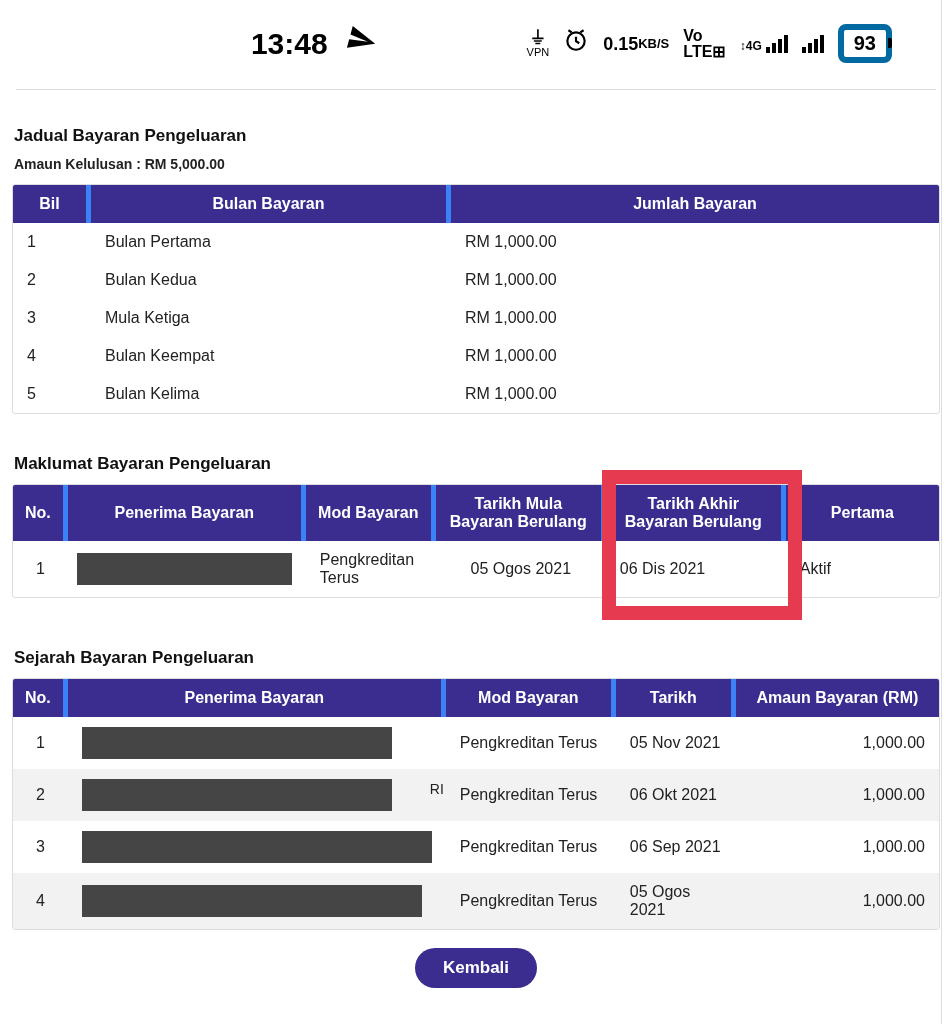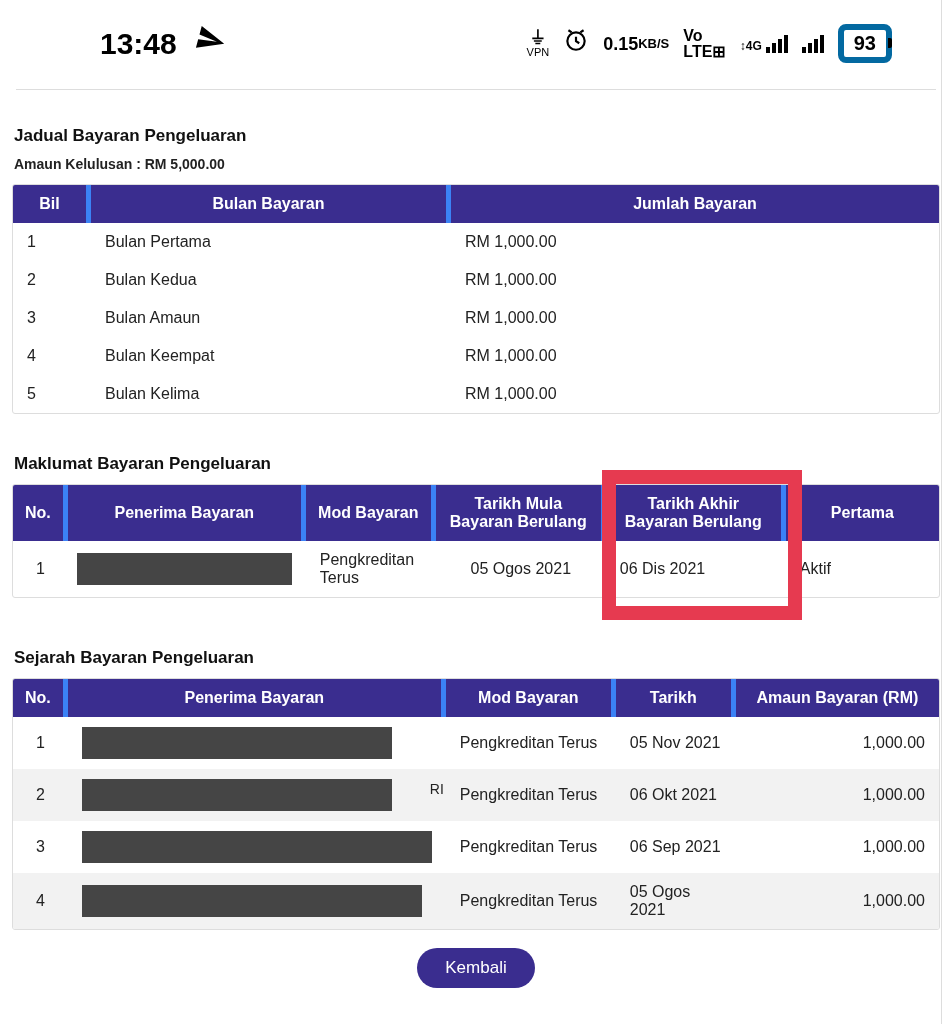--- a/index.html
+++ b/index.html
@@ -10,21 +10,21 @@
     color: #222;
   }
   .status-bar {
     display: flex;
     align-items: center;
     padding: 24px 60px 18px 100px;
     font-size: 30px;
     font-weight: 600;
     color: #000;
   }
-  .status-left { display: flex; align-items: center; gap: 18px; flex: 1; }
+  .status-left { display: flex; align-items: center; gap: 18px; flex: 1; justify-content: center; }
   .status-right { display: flex; align-items: center; gap: 14px; font-size: 14px; font-weight: 700; }
   .send-icon { font-size: 28px; transform: rotate(15deg); }
   .alarm-icon { font-size: 26px; }
   .kbs { display: flex; align-items: center; line-height: 1; }
   .kbs-top { font-size: 18px; font-weight: 700; }
   .kbs-bot { font-size: 13px; font-weight: 700; }
   .lte { display: flex; flex-direction: column; align-items: flex-start; line-height: 1; font-size: 16px; }
   .sig-bars { display: inline-flex; align-items: flex-end; gap: 2px; }
   .sig-bars span { width: 4px; background: #000; display: inline-block; }
   .battery {
@@ -109,21 +109,21 @@
 
   .btn-primary {
     display: block;
     margin: 10px auto 0 auto;
     background: #3a2d8f;
     color: #fff;
     border: none;
     border-radius: 22px;
     padding: 10px 28px;
     font-size: 17px;
-    font-weight: 400;
+    font-weight: 700;
     cursor: pointer;
   }
   .right-divider {
     position: absolute;
     right: 10px;
     top: 0;
     bottom: 0;
     width: 1px;
     background: #ddd;
   }
@@ -202,21 +202,21 @@
             <td>Bulan Pertama</td>
             <td>RM 1,000.00</td>
           </tr>
       <tr>
             <td class="num-left">2</td>
             <td>Bulan Kedua</td>
             <td>RM 1,000.00</td>
           </tr>
       <tr>
             <td class="num-left">3</td>
-            <td>Bulan Amaun</td>
+            <td>Mula Ketiga</td>
             <td>RM 1,000.00</td>
           </tr>
       <tr>
             <td class="num-left">4</td>
             <td>Bulan Keempat</td>
             <td>RM 1,000.00</td>
           </tr>
       <tr>
             <td class="num-left">5</td>
             <td>Bulan Kelima</td>

